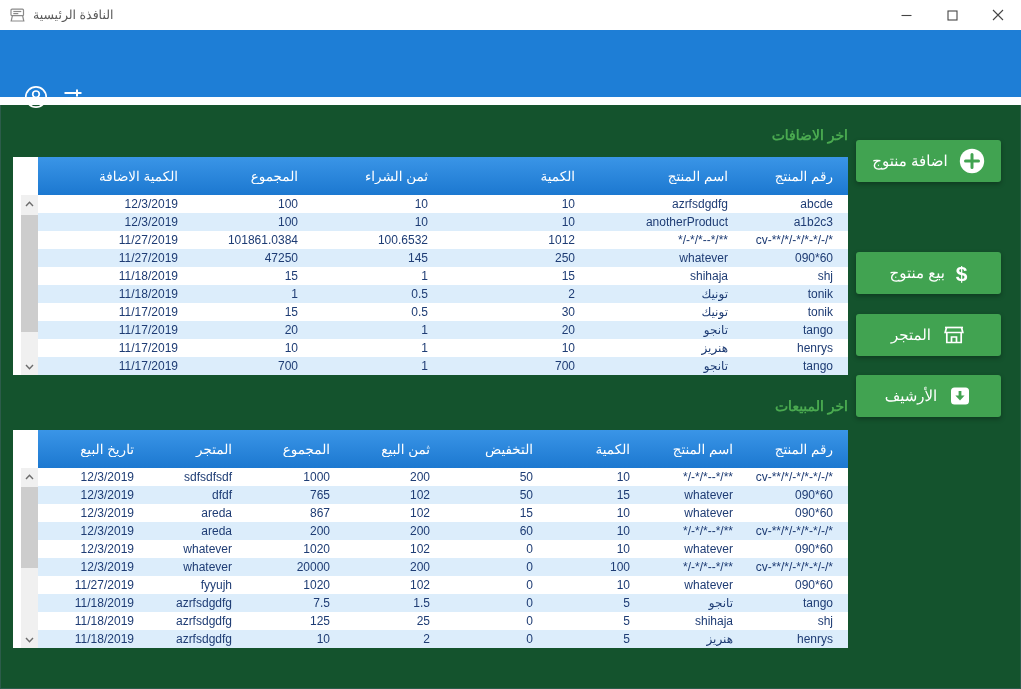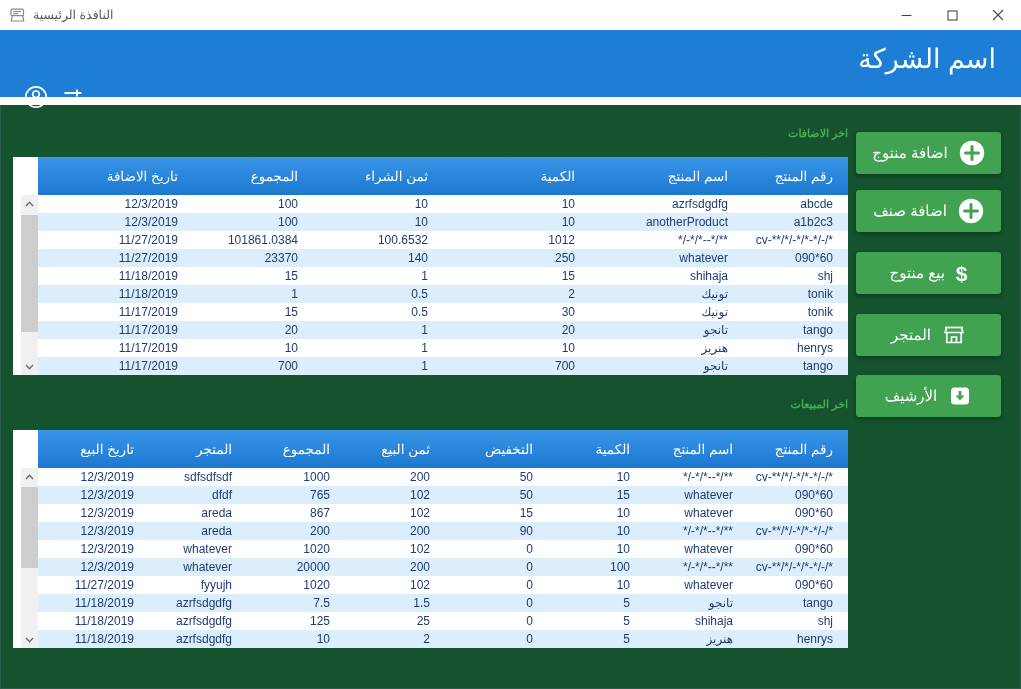--- a/index.html
+++ b/index.html
@@ -17,21 +17,21 @@
   .win-btn{position:absolute;top:0;width:46px;height:30px;display:flex;align-items:center;justify-content:center;background:transparent;border:none;cursor:pointer;}
   .win-btn.close{right:0;} .win-btn.max{right:46px;} .win-btn.min{right:92px;}
   
   .appbar{position:absolute;top:30px;left:0;width:100%;height:67px;background:var(--accent);z-index:5;}
   .appbar .ic{position:absolute;cursor:pointer;}
   .ic-user{left:24px;top:55px;width:24px;height:24px;}
   .ic-tune{left:61px;top:56px;width:24px;height:24px;}
   .company{position:absolute;right:25px;top:13px;font-size:27px;color:#ffffff;direction:rtl;}
   .white-band{position:absolute;top:97px;left:0;width:100%;height:8px;background:#fdfeff;}
   
-  .sec-title{position:absolute;right:173px;font-size:11px;font-weight:700;color:var(--titlegreen);direction:rtl;}
+  .sec-title{position:absolute;right:173px;font-size:14px;font-weight:700;color:var(--titlegreen);direction:rtl;}
   #t1-title{top:127px;} #t2-title{top:398px;}
   
   .dg{position:absolute;right:173px;width:835px;height:218px;}
   #table1{top:157px;} #table2{top:430px;}
   .gutter{position:absolute;left:0;top:0;width:25px;height:100%;background:#ffffff;}
   .dg-grid{position:absolute;right:0;top:0;width:810px;height:100%;}
   .dg-head{display:grid;direction:rtl;height:38px;align-items:center;
            background:linear-gradient(180deg,#3a95e7 0%,#1c78d0 100%);}
   .dg-hcell{color:#fff;font-size:13.5px;text-align:right;padding-right:15px;direction:rtl;white-space:nowrap;overflow:hidden;cursor:pointer;}
   .dg-body{position:absolute;top:38px;right:0;width:810px;}
@@ -42,21 +42,21 @@
   
   .vscroll{position:absolute;left:8px;top:38px;width:17px;height:180px;background:#f0f0f0;}
   .sb-btn{position:absolute;left:0;width:17px;height:17px;display:flex;align-items:center;justify-content:center;cursor:pointer;}
   .sb-btn.up{top:0;} .sb-btn.down{bottom:0;}
   .sb-thumb{position:absolute;left:0;width:17px;background:#cdcdcd;cursor:grab;}
   
   .gbtn{position:absolute;right:20px;width:145px;height:42px;background:var(--green);
         border:none;border-radius:3px;box-shadow:0 2px 5px rgba(0,0,0,.3);
         display:flex;direction:rtl;align-items:center;justify-content:center;gap:11px;
         color:#fff;font-size:15px;cursor:pointer;font-family:"Liberation Sans",sans-serif;}
-  #b1{top:132px;} #b2{top:190px;} #b3{top:252px;} #b4{top:314px;} #b5{top:375px;}
+  #b1{top:140px;} #b2{top:190px;} #b3{top:252px;} #b4{top:314px;} #b5{top:375px;}
   .bicon{display:flex;align-items:center;justify-content:center;}
   .dollar{font-size:21px;font-weight:700;line-height:1;}
 </style>
 </head>
 <body>
 
 <div id="app">
 
   <div class="titlebar">
     <span class="app-icon">
@@ -94,21 +94,20 @@
       </svg>
     </span>
     <span class="ic ic-tune">
       <svg width="24" height="24" viewBox="0 0 24 24" fill="none" stroke="#ffffff" stroke-width="2">
         <path d="M3.5 7 h17"></path>
           <path d="M16 3.5 v7"></path>
         <path d="M3.5 15.5 h17"></path>
           <path d="M8 12 v7"></path>
       </svg>
     </span>
-    <span class="company">اسم الشركة</span>
   </div>
   <div class="white-band"></div>
 
   <div class="sec-title" id="t1-title">اخر الاضافات</div>
   <div class="dg" id="table1">
     <div class="gutter"></div>
     <div class="vscroll">
       <span class="sb-btn up">
         <svg width="9" height="6" viewBox="0 0 9 6" fill="none" stroke="#6c6c6c" stroke-width="1.4">
             <path d="M1 5 L4.5 1.3 L8 5"></path>
@@ -121,21 +120,21 @@
           </svg>
       </span>
     </div>
     <div class="dg-grid">
       <div class="dg-head" style="grid-template-columns: 105px 153px 147px 130px 120px 155px;">
           <div class="dg-hcell">رقم المنتج</div>
           <div class="dg-hcell">اسم المنتج</div>
           <div class="dg-hcell">الكمية</div>
           <div class="dg-hcell">ثمن الشراء</div>
           <div class="dg-hcell">المجموع</div>
-          <div class="dg-hcell">تاريخ الاضافة</div>
+          <div class="dg-hcell">الكمية الاضافة</div>
         </div>
       <div class="dg-body">
           <div class="dg-row" style="grid-template-columns: 105px 153px 147px 130px 120px 155px;">
             <div class="dg-cell">abcde</div>
             <div class="dg-cell">azrfsdgdfg</div>
             <div class="dg-cell">10</div>
             <div class="dg-cell">10</div>
             <div class="dg-cell">100</div>
             <div class="dg-cell">12/3/2019</div>
           </div>
@@ -152,22 +151,22 @@
             <div class="dg-cell">*/-*/*--*/**</div>
             <div class="dg-cell">1012</div>
             <div class="dg-cell">100.6532</div>
             <div class="dg-cell">101861.0384</div>
             <div class="dg-cell">11/27/2019</div>
           </div>
           <div class="dg-row" style="grid-template-columns: 105px 153px 147px 130px 120px 155px;">
             <div class="dg-cell">090*60</div>
             <div class="dg-cell">whatever</div>
             <div class="dg-cell">250</div>
-            <div class="dg-cell">140</div>
-            <div class="dg-cell">23370</div>
+            <div class="dg-cell">145</div>
+            <div class="dg-cell">47250</div>
             <div class="dg-cell">11/27/2019</div>
           </div>
           <div class="dg-row" style="grid-template-columns: 105px 153px 147px 130px 120px 155px;">
             <div class="dg-cell">shj</div>
             <div class="dg-cell">shihaja</div>
             <div class="dg-cell">15</div>
             <div class="dg-cell">1</div>
             <div class="dg-cell">15</div>
             <div class="dg-cell">11/18/2019</div>
           </div>
@@ -270,21 +269,21 @@
             <div class="dg-cell">15</div>
             <div class="dg-cell">102</div>
             <div class="dg-cell">867</div>
             <div class="dg-cell">areda</div>
             <div class="dg-cell">12/3/2019</div>
           </div>
           <div class="dg-row" style="grid-template-columns: 100px 103px 97px 103px 100px 98px 98px 111px;">
             <div class="dg-cell">cv-**/*/-*/*-*/-/*</div>
             <div class="dg-cell">*/-*/*--*/**</div>
             <div class="dg-cell">10</div>
-            <div class="dg-cell">90</div>
+            <div class="dg-cell">60</div>
             <div class="dg-cell">200</div>
             <div class="dg-cell">200</div>
             <div class="dg-cell">areda</div>
             <div class="dg-cell">12/3/2019</div>
           </div>
           <div class="dg-row" style="grid-template-columns: 100px 103px 97px 103px 100px 98px 98px 111px;">
             <div class="dg-cell">090*60</div>
             <div class="dg-cell">whatever</div>
             <div class="dg-cell">10</div>
             <div class="dg-cell">0</div>
@@ -350,29 +349,20 @@
   <button class="gbtn" id="b1">
     <span class="bicon">
       <svg width="26" height="26" viewBox="0 0 26 26">
           <circle cx="13" cy="13" r="12.2" fill="#ffffff"></circle>
           <path d="M13 6.5 v13 M6.5 13 h13" stroke="#41a351" stroke-width="3" stroke-linecap="round"></path>
         </svg>
     </span>
     <span>اضافة منتوج</span>
   </button>
 
-  <button class="gbtn" id="b2">
-    <span class="bicon">
-      <svg width="26" height="26" viewBox="0 0 26 26">
-          <circle cx="13" cy="13" r="12.2" fill="#ffffff"></circle>
-          <path d="M13 6.5 v13 M6.5 13 h13" stroke="#41a351" stroke-width="3" stroke-linecap="round"></path>
-        </svg>
-    </span>
-    <span>اضافة صنف</span>
-  </button>
 
   <button class="gbtn" id="b3">
     <span class="bicon dollar">$</span>
     <span>بيع منتوج</span>
   </button>
 
   <button class="gbtn" id="b4">
     <span class="bicon">
       <svg width="24" height="24" viewBox="0 0 24 24" fill="none" stroke="#ffffff" stroke-width="1.7">
         <path d="M3 4.5 h18"></path>

